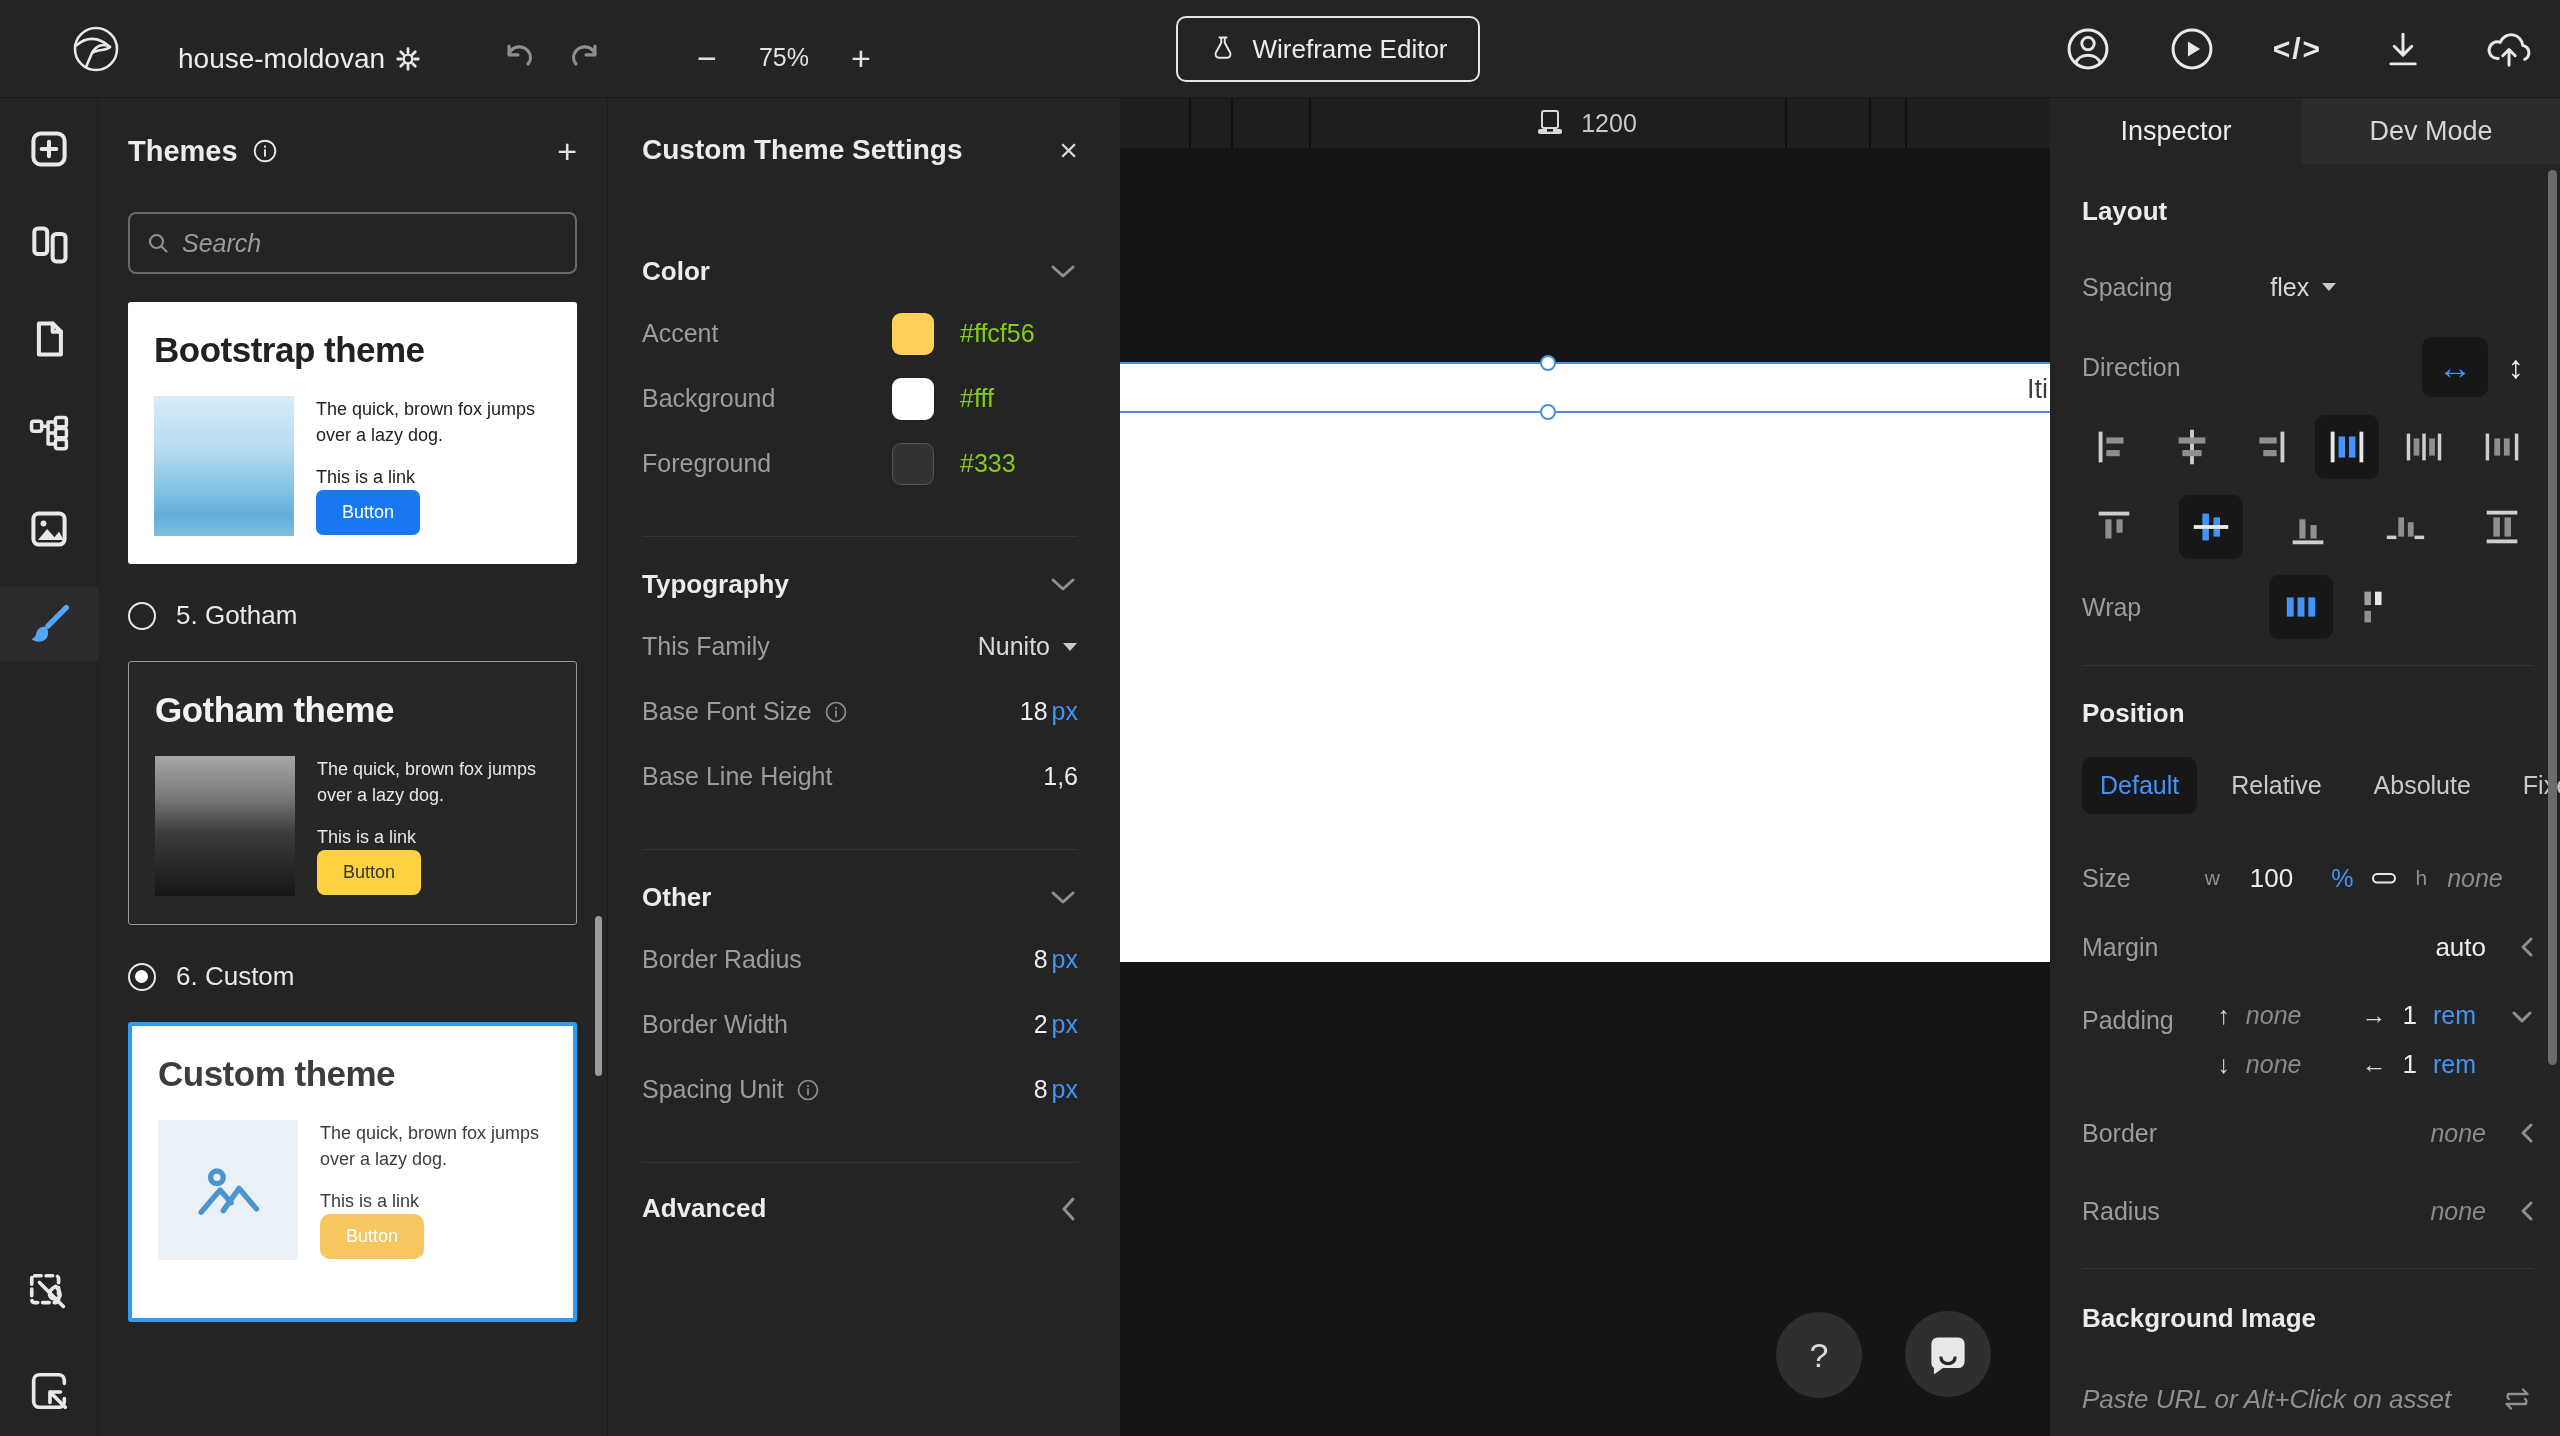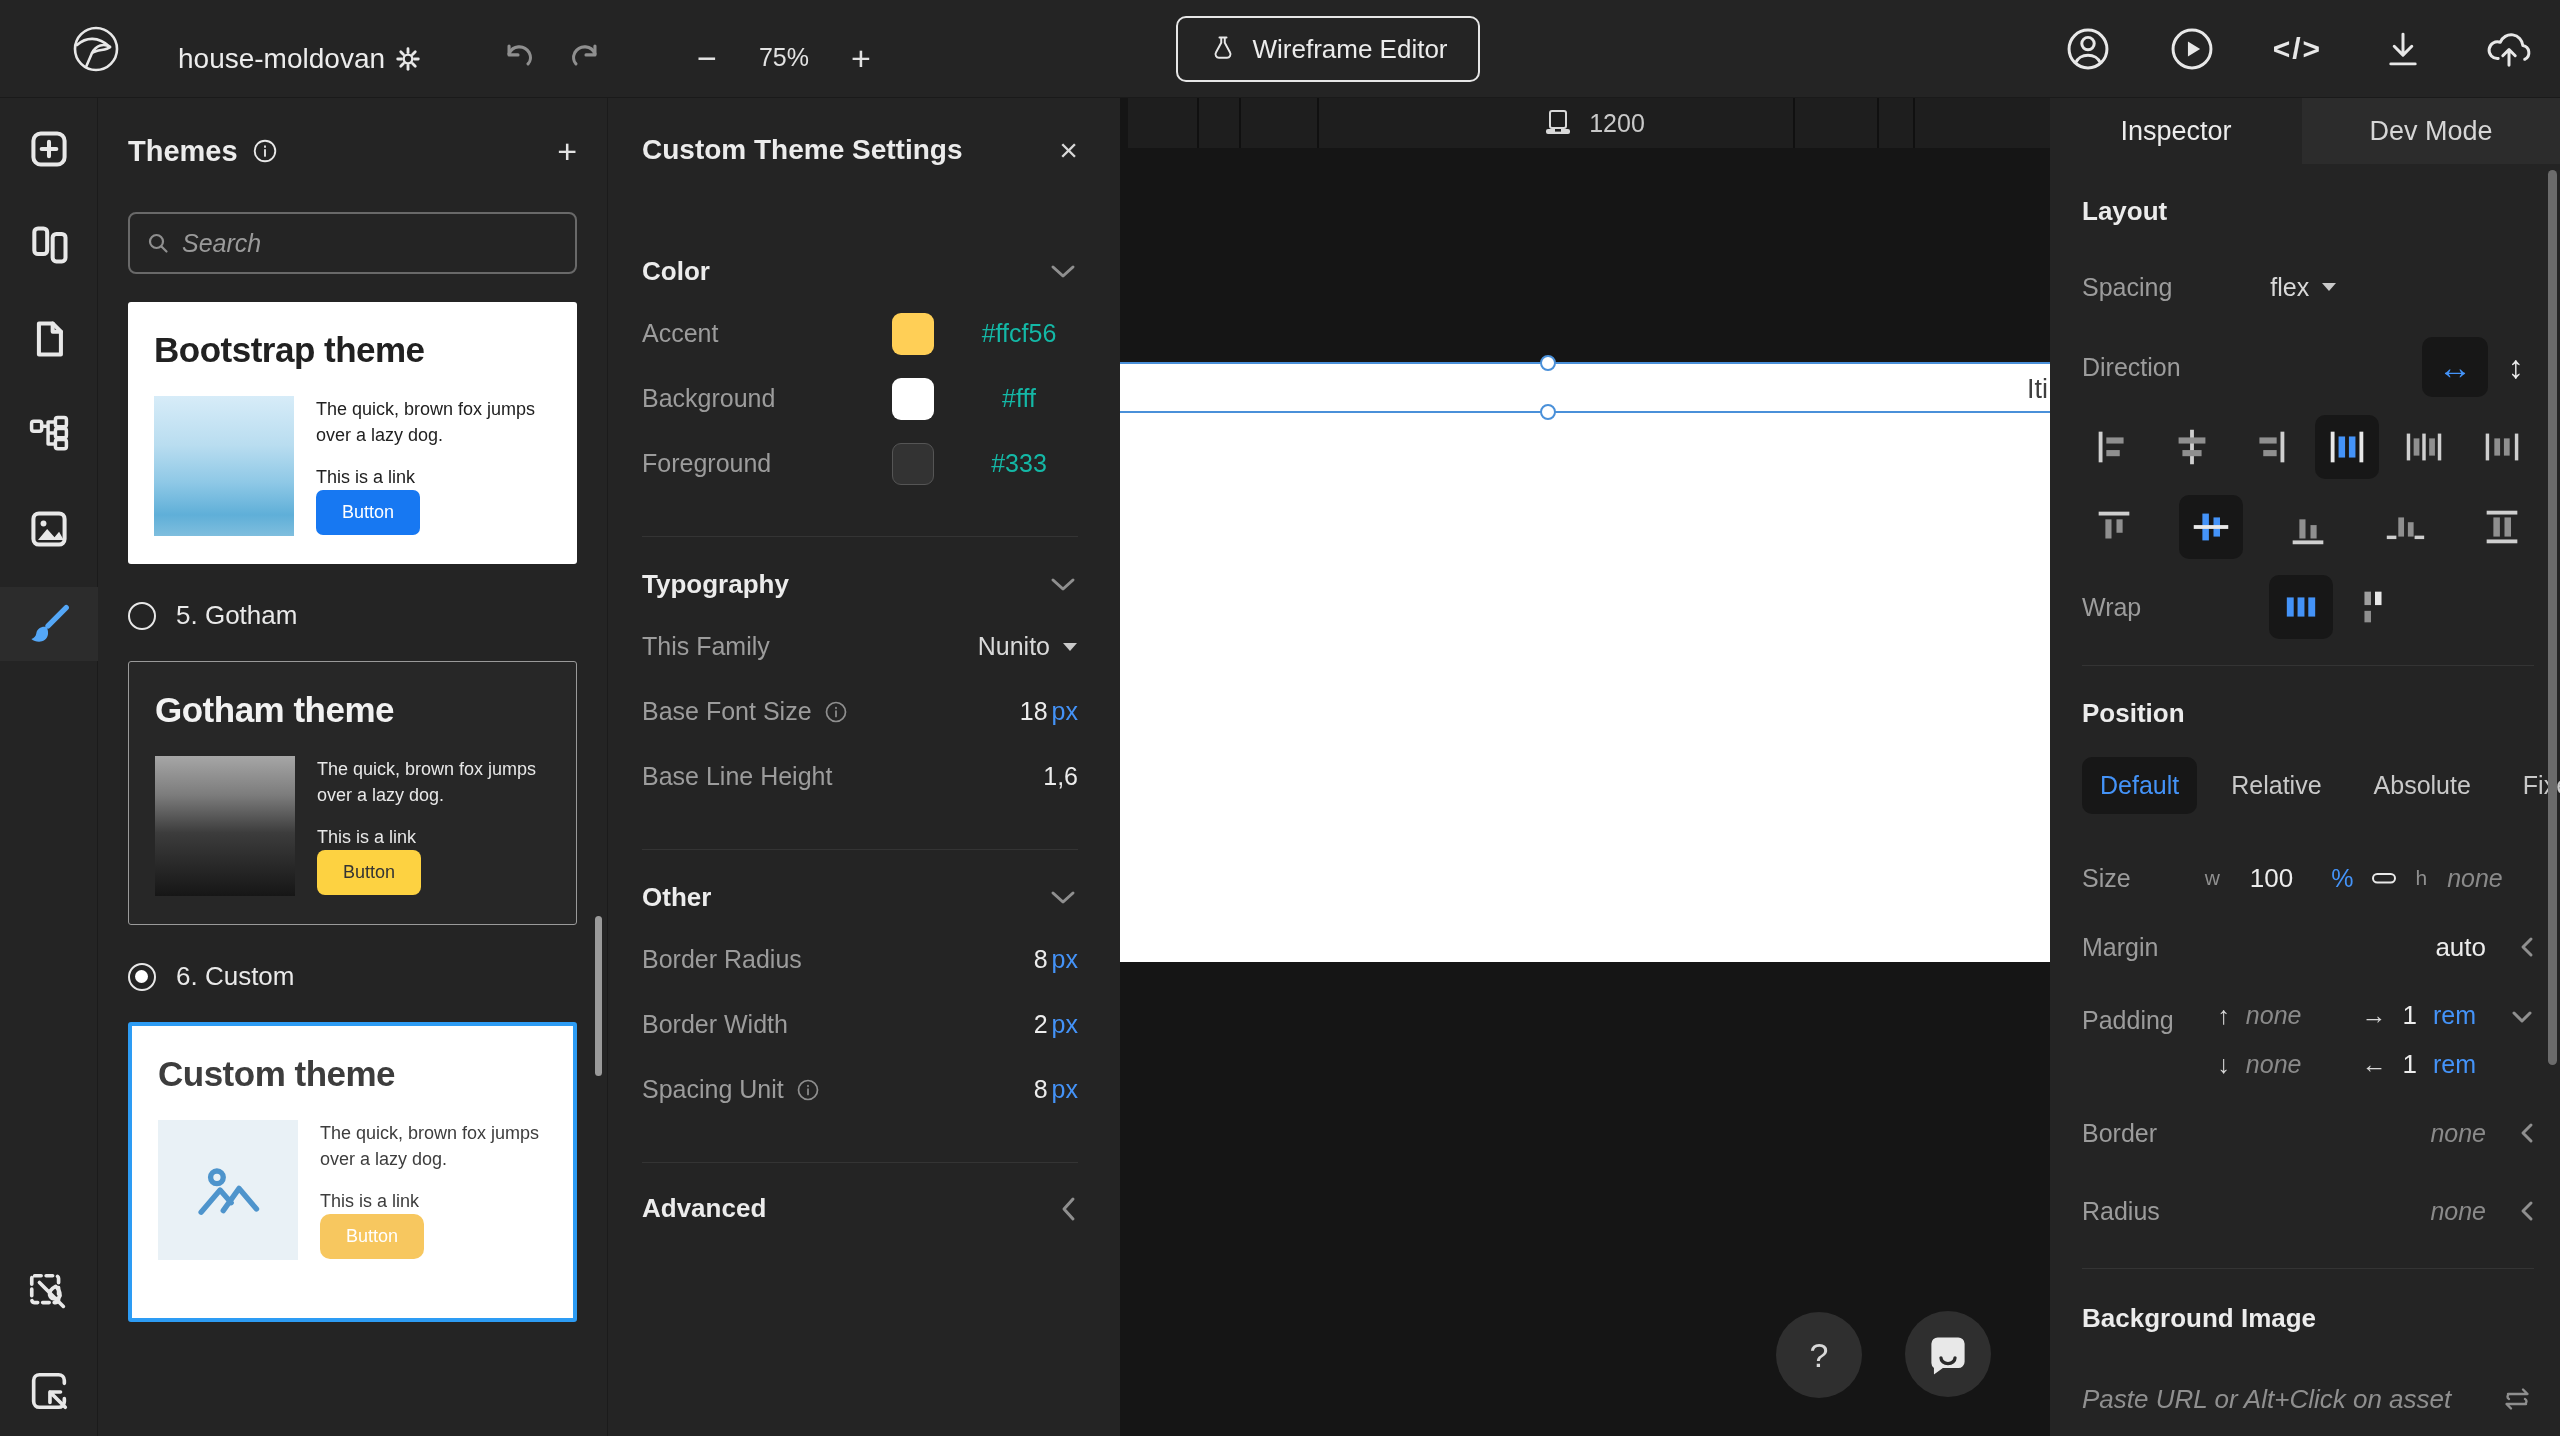--- a/index.html
+++ b/index.html
@@ -82,30 +82,30 @@
   .section-head { display:flex; align-items:center; margin-top:0; }
   .section-name { color:#ececec; font-size:26px; font-weight:600; }
   .section-head .chev { margin-left:auto; }
   .sec { padding-top:32px; }
   .sec + .sec { margin-top:40px; border-top:1px solid #343434; }
   .srow { display:flex; align-items:center; height:65px; }
   .srow .lbl { color:#9c9c9c; font-size:25px; display:flex; align-items:center; gap:12px; }
   .srow .right { margin-left:auto; display:flex; align-items:center; }
   .swatch { width:42px; height:42px; border-radius:9px; margin-right:26px; }
   .swatch.dark { border:1px solid #555; }
-  .hexval { color:#14b8a6; font-size:25px; min-width:118px; text-align:center; }
+  .hexval { color:#84cc16; font-size:25px; min-width:118px; text-align:left; }
   .vwhite { color:#ececec; font-size:25px; }
   .vunit { color:#4493f8; font-size:25px; margin-left:4px; }
   .rows-pad { margin-top:14px; }
   .ddown { display:flex; align-items:center; gap:12px; color:#d9d9d9; font-size:25px; }
   .advanced { margin-top:40px; border-top:1px solid #343434; padding-top:30px; display:flex; align-items:center; }
 
   
   .canvas { position:absolute; left:1120px; top:98px; width:930px; height:1338px; background:#151515; overflow:hidden; }
-  .bpbar { position:absolute; left:8px; top:0; width:930px; height:50px; background:#1e1e1e; }
+  .bpbar { position:absolute; left:0; top:0; width:930px; height:50px; background:#1e1e1e; }
   .bptick { position:absolute; top:0; width:2px; height:50px; background:#101010; }
   .bplabel { position:absolute; top:0; left:0; width:930px; height:50px; display:flex; align-items:center; justify-content:center; gap:14px; color:#c9c9c9; font-size:25px; }
   .page { position:absolute; left:0; top:264px; width:930px; height:600px; background:#ffffff; }
   .sel-line { position:absolute; left:0; width:930px; height:2px; background:#4a90d9; }
   .handle { position:absolute; width:16px; height:16px; border-radius:50%; background:#fff; border:2.5px solid #4a90d9; }
   .el-text { position:absolute; top:276px; right:2px; color:#3f3f3f; font-size:27px; }
   .fab { position:absolute; width:86px; height:86px; border-radius:50%; background:#2f2f2f; display:flex; align-items:center; justify-content:center; }
   .fab.q { left:656px; top:1214px; color:#d9d9d9; font-size:34px; }
   .fab.chat { left:785px; top:1213px; }
 

